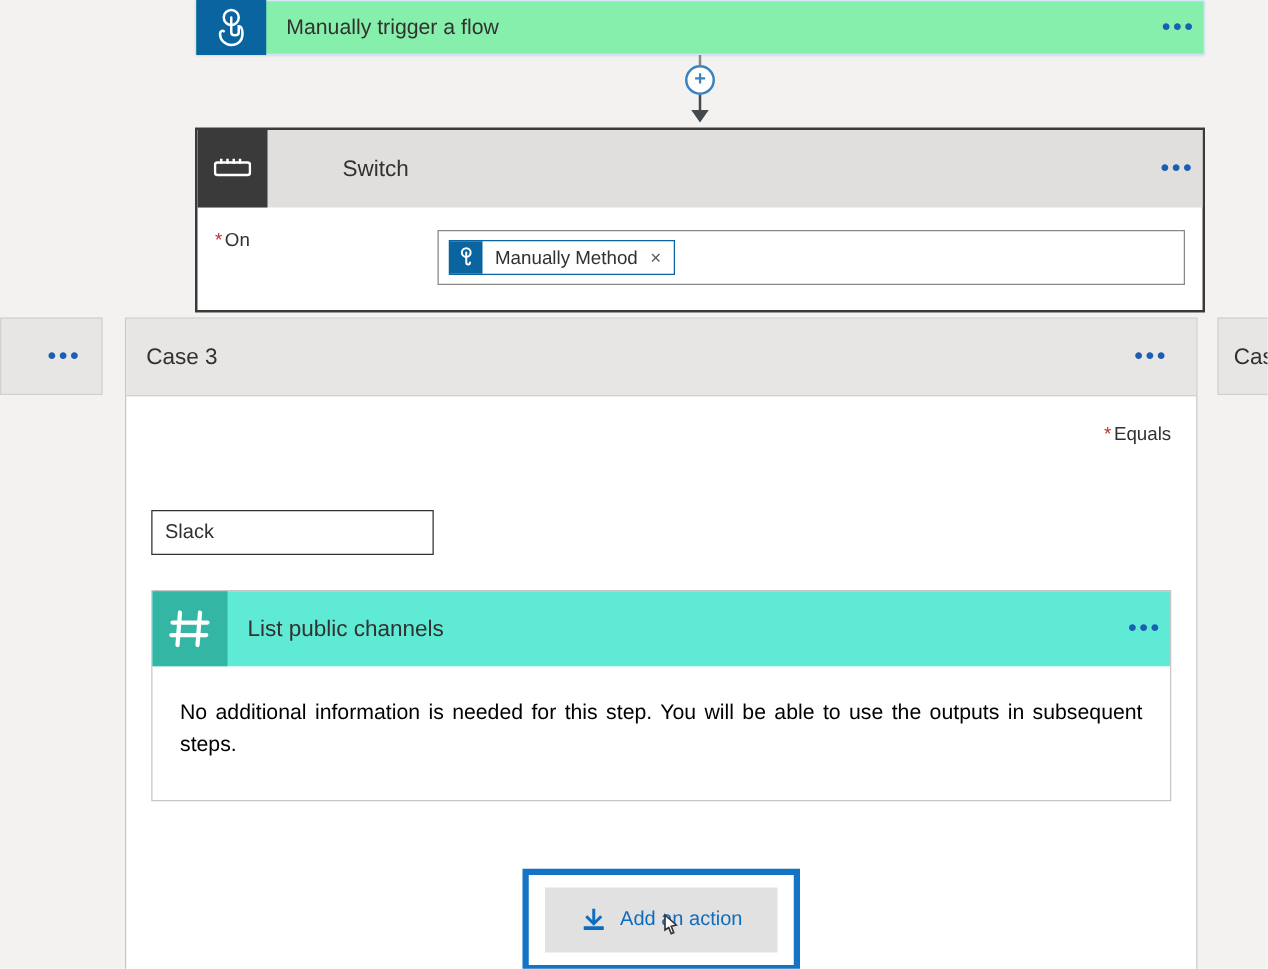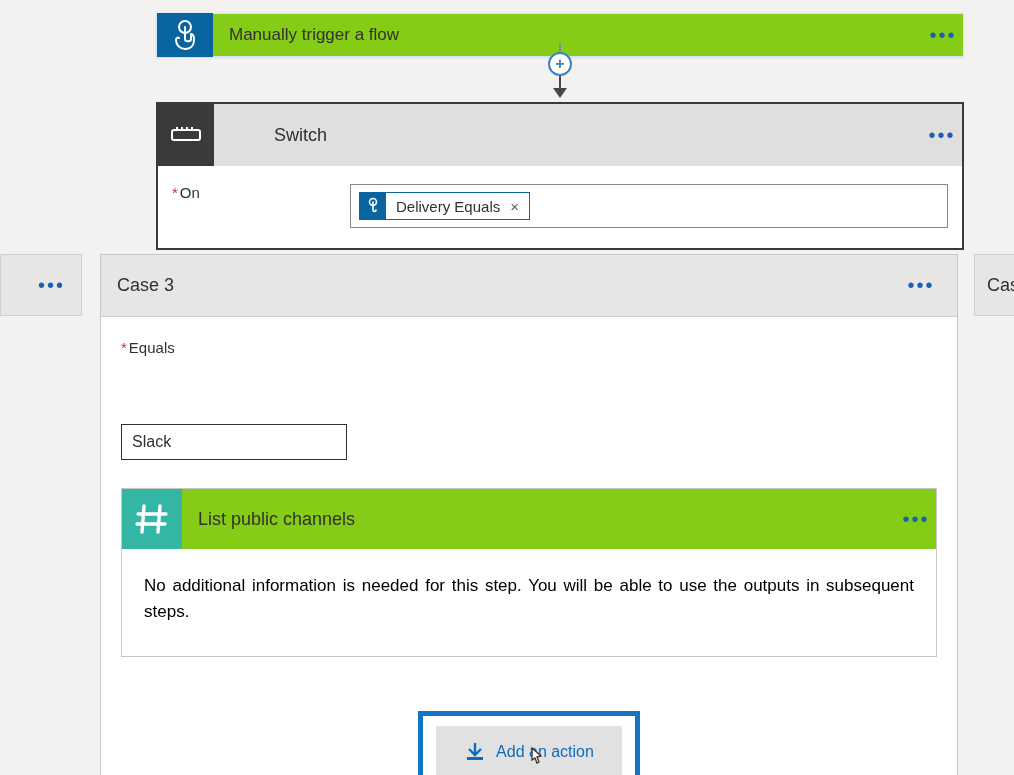--- a/index.html
+++ b/index.html
@@ -13,27 +13,26 @@
     color: #323130;
   }
 
   
   .trigger-card {
     position: absolute;
     left: 156px;
     top: 0;
     width: 808px;
     height: 44px;
-    background: #84cc16;
+    background: #86efac;
     border: 1px solid #d4e6f8;
     border-radius: 2px;
     display: flex;
     align-items: center;
     box-shadow: 0 0.6px 1.8px rgba(0,0,0,0.1);
-    margin-top: 13px;
   }
   .trigger-icon-box {
     width: 56px;
     height: 44px;
     background: #0a64a0;
     display: flex;
     align-items: center;
     justify-content: center;
   }
   .trigger-title {
@@ -222,40 +221,41 @@
     flex: 1;
     font-size: 18px;
     color: #323130;
   }
   .case-body {
     padding: 22px 20px 30px 20px;
   }
   .equals-label {
     font-size: 15px;
     color: #323130;
-    margin-bottom: 20px;
+    margin-bottom: 4px;
+    text-align: right;
   }
   .equals-input {
     width: 226px;
     border: 1px solid #323130;
     padding: 8px 10px;
     font-size: 16px;
     color: #323130;
     margin-bottom: 28px;
     margin-top: 48px;
   }
 
   
   .action-card {
     border: 1px solid #c8c6c4;
     margin-bottom: 54px;
   }
   .action-header {
     height: 60px;
-    background: #84cc16;
+    background: #5eead4;
     display: flex;
     align-items: center;
   }
   .slack-icon-box {
     width: 60px;
     height: 60px;
     background: #33b6a3;
     display: flex;
     align-items: center;
     justify-content: center;
@@ -348,21 +348,21 @@
       <span class="required-star">*</span><span>On</span>
     </div>
     <div class="on-input">
       <span class="token">
         <span class="token-icon">
           <svg width="16" height="18" viewBox="0 0 16 18">
             <circle cx="8" cy="5" r="3.5" fill="none" stroke="#fff" stroke-width="1.6"></circle>
             <path d="M8 5 v8 c0 2 3 2 3 0" fill="none" stroke="#fff" stroke-width="1.6" stroke-linecap="round"></path>
           </svg>
         </span>
-        <span>Delivery Equals</span>
+        <span>Manually Method</span>
         <span class="token-remove">×</span>
       </span>
     </div>
   </div>
 </div>
 
 <div class="case-peek-left">
   <span>•••</span>
 </div>
 

